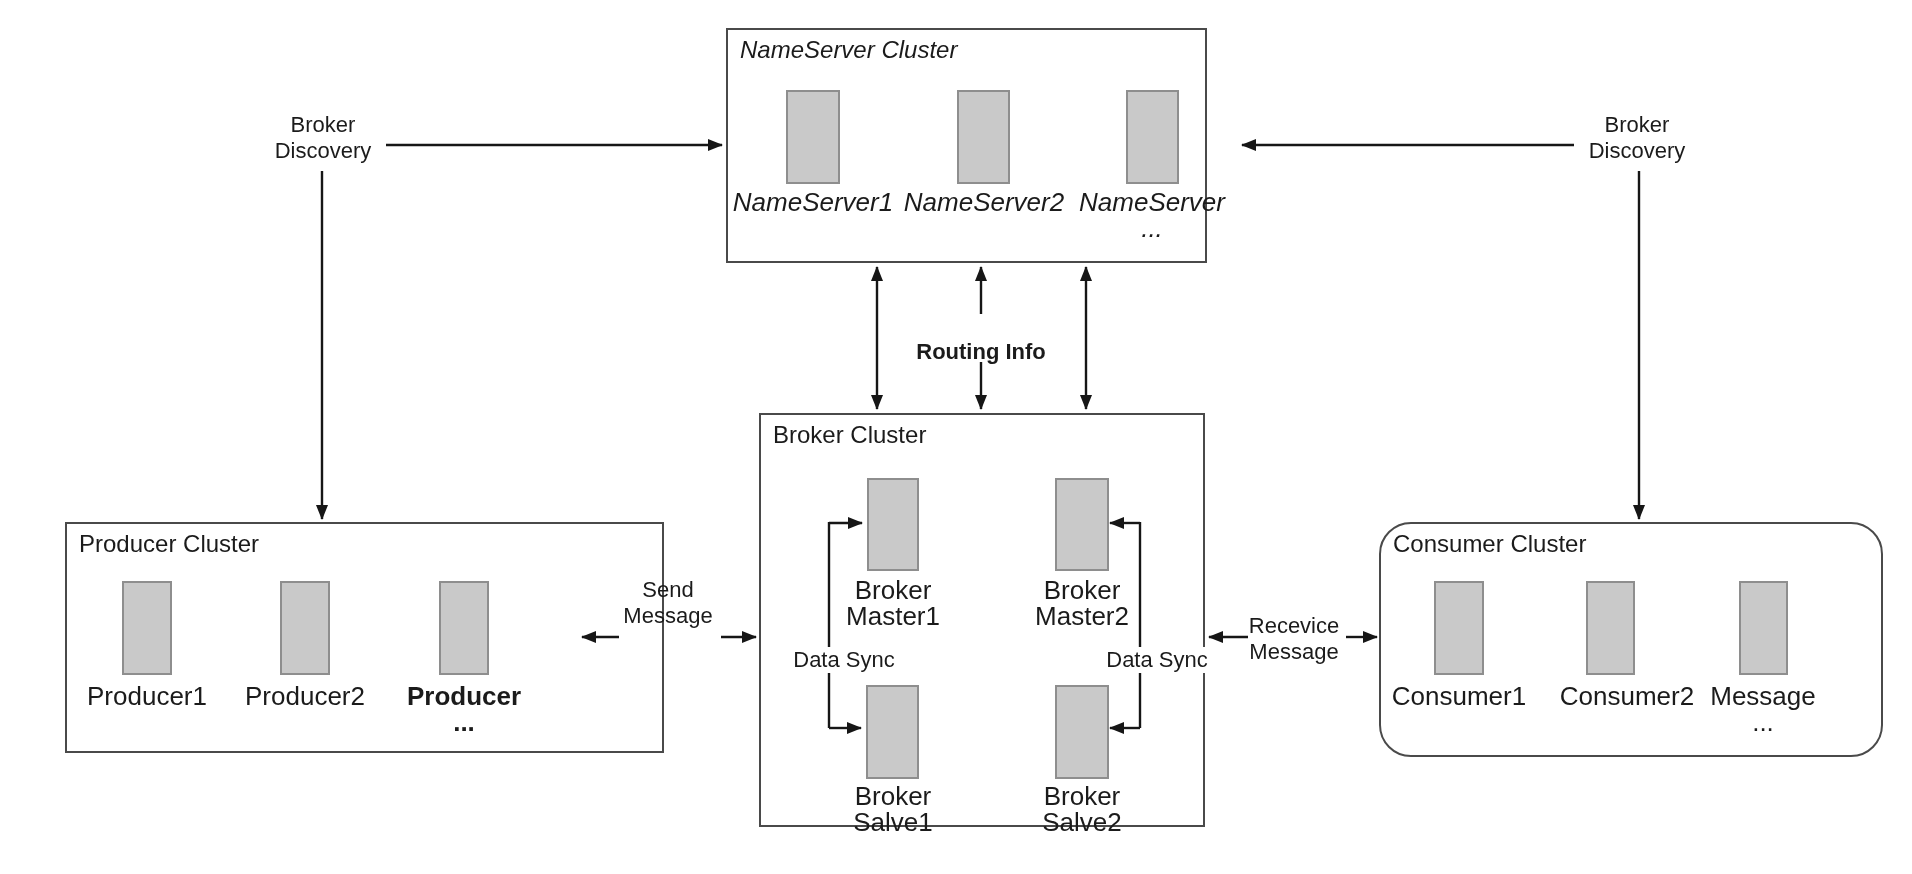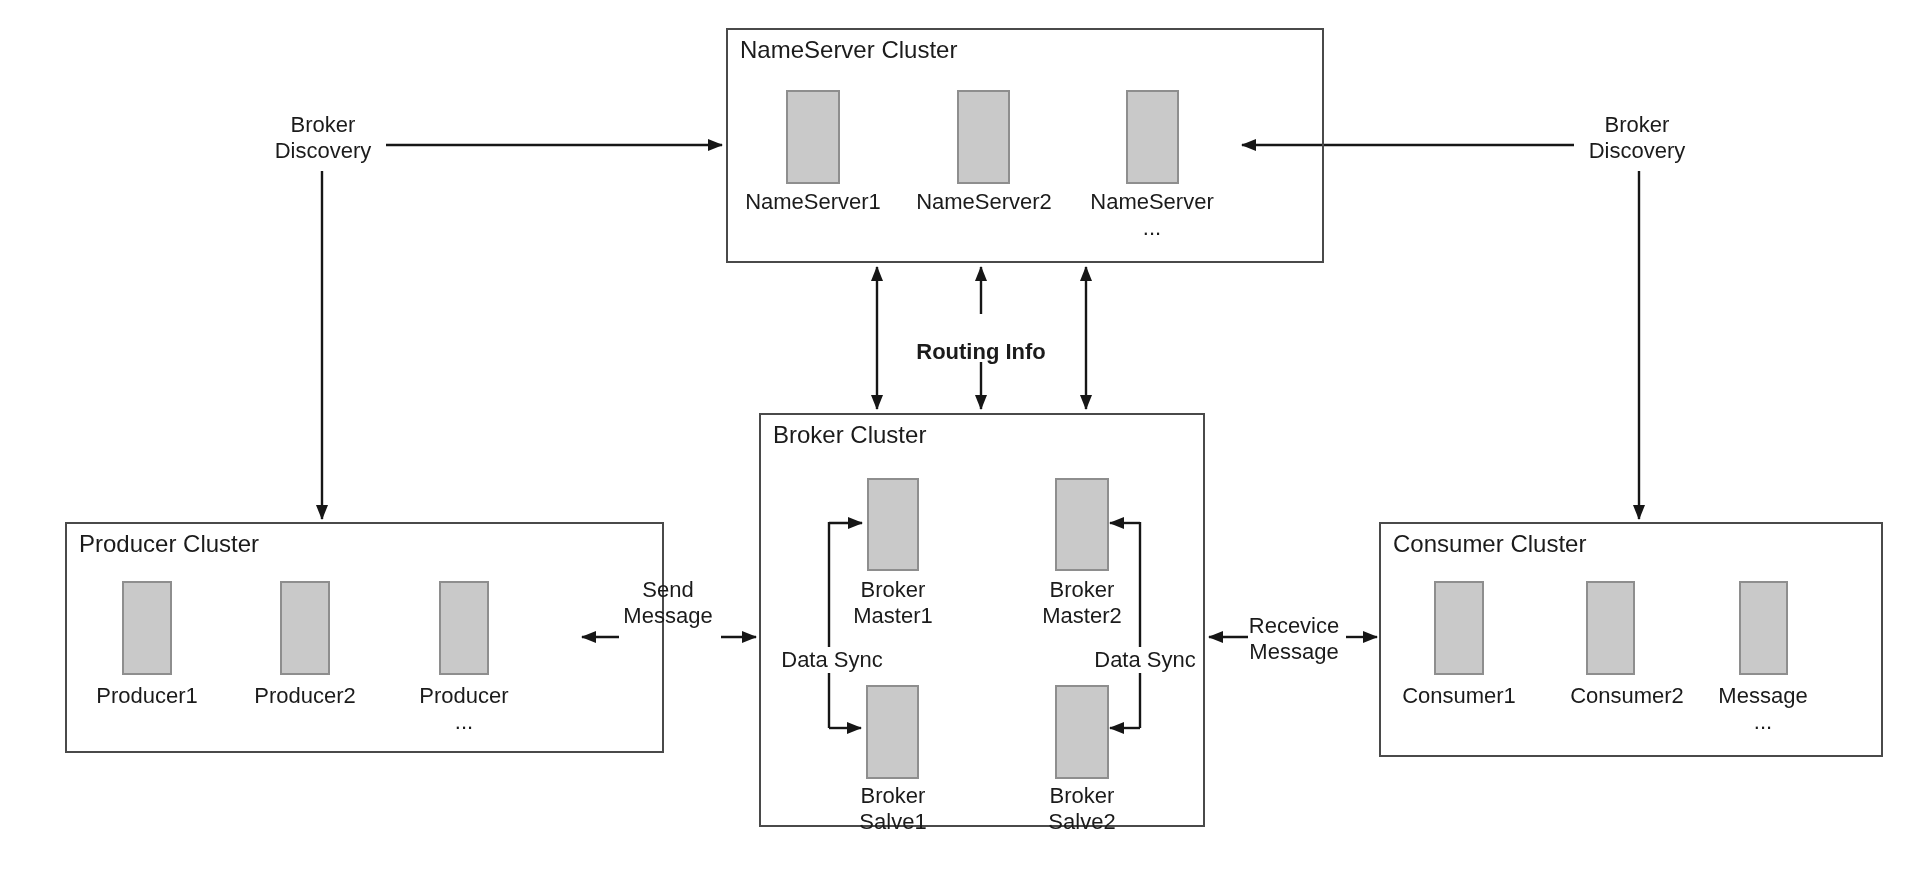--- a/index.html
+++ b/index.html
@@ -40,35 +40,36 @@
     position: absolute;
     background: #c9c9c9;
     border: 2px solid #8e8e8e;
     box-sizing: border-box;
   }
   .lbl {
     position: absolute;
     transform: translateX(-50%);
     text-align: center;
     white-space: pre-line;
-    font-size: 22px;
+    font-size: 26px;
     line-height: 26px;
   }
   .edge-lbl {
     position: absolute;
     transform: translateX(-50%);
     text-align: center;
     white-space: pre-line;
     font-size: 22px;
     line-height: 26px;
   }
   .sync-lbl {
     background: #ffffff;
     padding: 0 3px;
     white-space: nowrap;
+    margin-left: 12px;
   }
 </style>
 </head>
 <body>
 
 <div class="canvas">
 
   <svg class="arrows" viewBox="0 0 1912 874" xmlns="http://www.w3.org/2000/svg">
     <defs>
       <marker id="ah" markerUnits="userSpaceOnUse" markerWidth="15" markerHeight="12" refX="14" refY="6" orient="auto">
@@ -111,21 +112,21 @@
       <line x1="829" y1="728" x2="861" y2="728" marker-end="url(#ah)"></line>
     </g>
 
     <g>
       <line x1="1140" y1="523" x2="1110" y2="523" marker-end="url(#ah)"></line>
       <line x1="1140" y1="522" x2="1140" y2="728"></line>
       <line x1="1140" y1="728" x2="1110" y2="728" marker-end="url(#ah)"></line>
     </g>
   </svg>
 
-  <div class="box" style="left:726px; top:28px; width:598px; height:235px;">
+  <div class="box" style="left:726px; top:28px; width:481px; height:235px;font-style:italic;">
     <div class="box-title">NameServer Cluster</div>
     <div class="node" style="left:58px; top:60px; width:54px; height:94px;"></div>
     <div class="node" style="left:229px; top:60px; width:53px; height:94px;"></div>
     <div class="node" style="left:398px; top:60px; width:53px; height:94px;"></div>
     <div class="lbl" style="left:85px; top:159px;">NameServer1</div>
     <div class="lbl" style="left:256px; top:159px;">NameServer2</div>
     <div class="lbl" style="left:424px; top:159px;">NameServer
 ...</div>
   </div>
 
@@ -147,25 +148,25 @@
     <div class="edge-lbl sync-lbl" style="left:384px; top:232px;">Data Sync</div>
   </div>
 
   <div class="box" style="left:65px; top:522px; width:599px; height:231px;">
     <div class="box-title">Producer Cluster</div>
     <div class="node" style="left:55px; top:57px; width:50px; height:94px;"></div>
     <div class="node" style="left:213px; top:57px; width:50px; height:94px;"></div>
     <div class="node" style="left:372px; top:57px; width:50px; height:94px;"></div>
     <div class="lbl" style="left:80px; top:159px;">Producer1</div>
     <div class="lbl" style="left:238px; top:159px;text-align:center;">Producer2</div>
-    <div class="lbl" style="left:397px; top:159px;">Producer
+    <div class="lbl" style="left:397px; top:159px;font-weight:bold;">Producer
 ...</div>
   </div>
 
-  <div class="box" style="left:1379px; top:522px; width:504px; height:235px;">
+  <div class="box" style="left:1379px; top:522px; width:504px; height:235px;border-radius:32px;">
     <div class="box-title">Consumer Cluster</div>
     <div class="node" style="left:53px; top:57px; width:50px; height:94px;"></div>
     <div class="node" style="left:205px; top:57px; width:49px; height:94px;"></div>
     <div class="node" style="left:358px; top:57px; width:49px; height:94px;"></div>
     <div class="lbl" style="left:78px; top:159px;">Consumer1</div>
     <div class="lbl" style="left:229px; top:159px;margin-left:17px;">Consumer2</div>
     <div class="lbl" style="left:382px; top:159px;">Message
 ...</div>
   </div>
 

